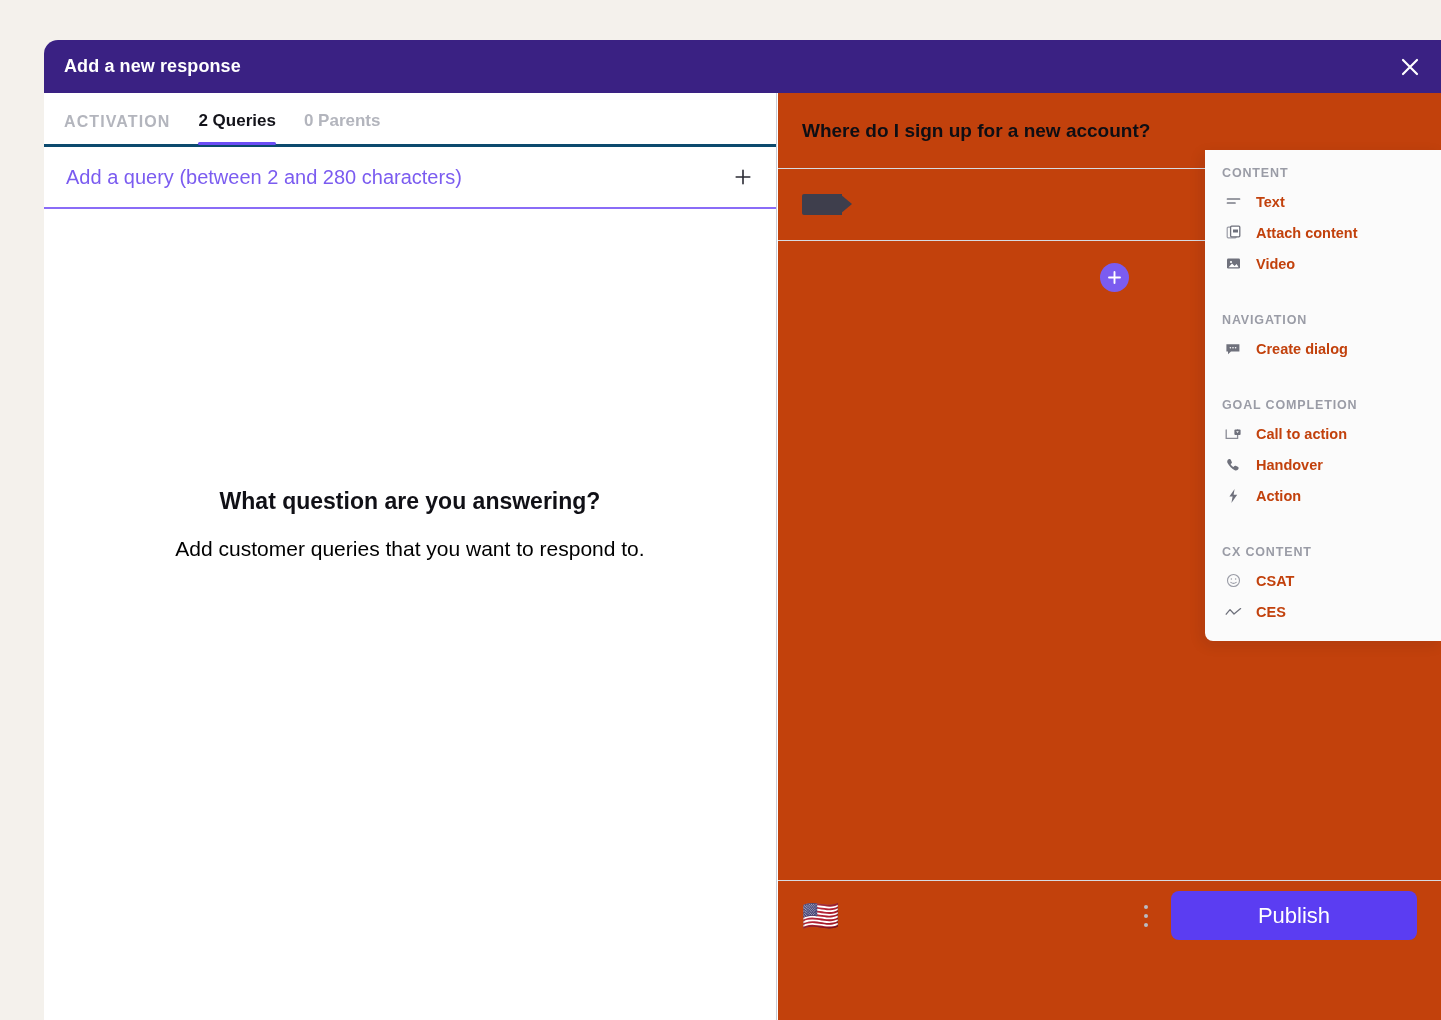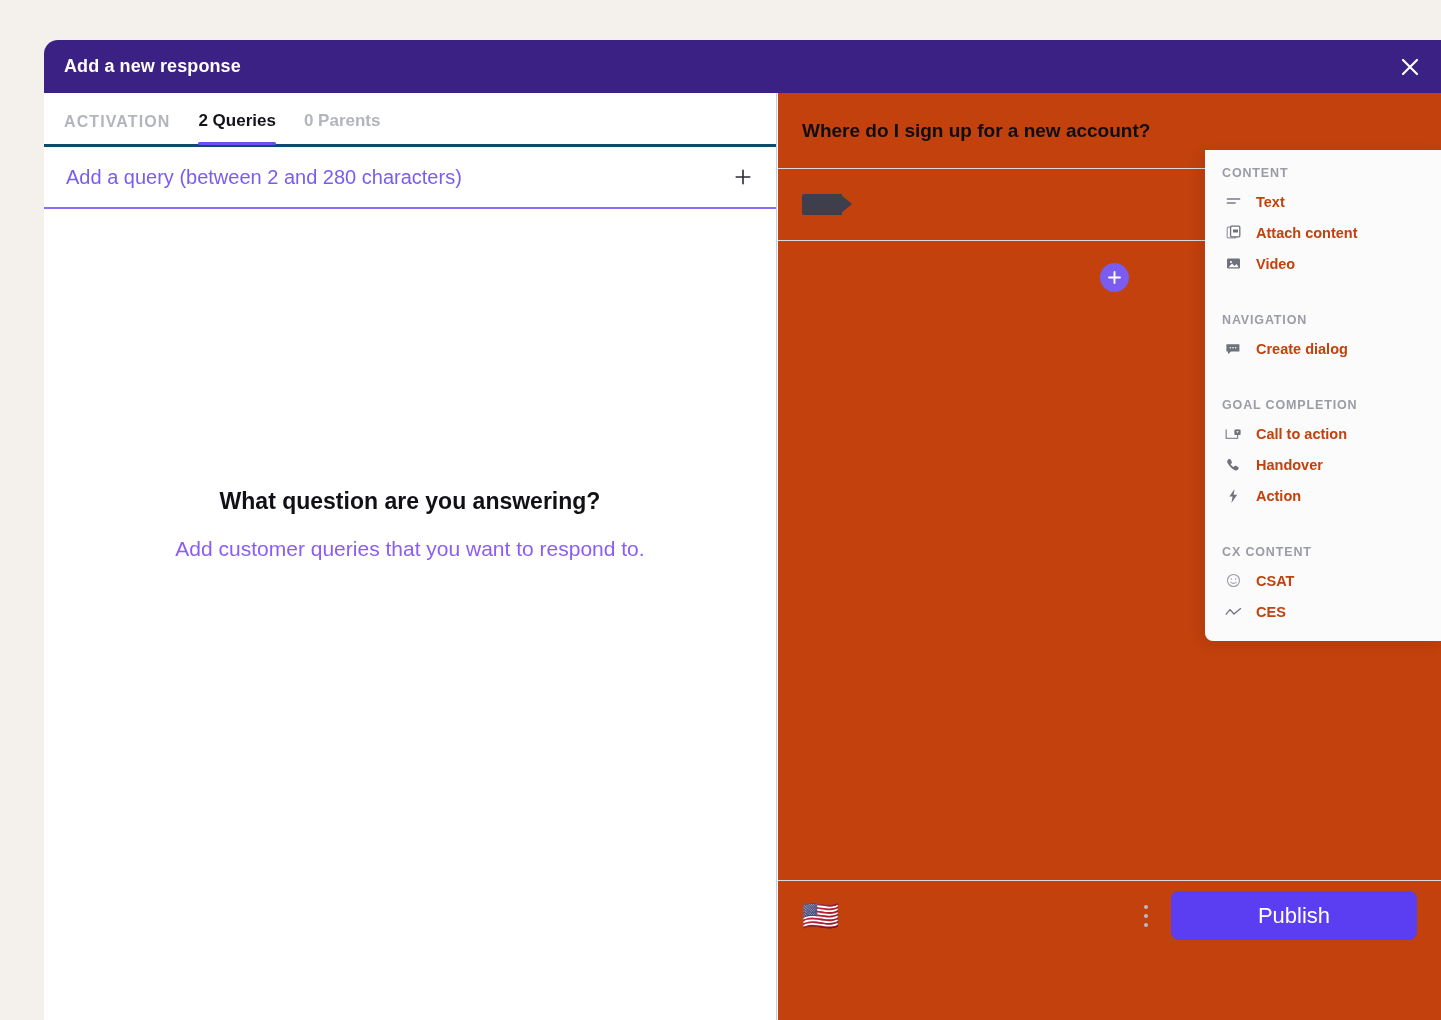--- a/index.html
+++ b/index.html
@@ -139,21 +139,21 @@
     padding: 0 40px;
   }
   #empty-title {
     font-size: 23px;
     font-weight: bold;
     color: #101016;
     margin: 0 0 22px 0;
   }
   #empty-sub {
     font-size: 21px;
-    color: #8b5cf6;
+    color: #000000;
     margin: 0;
   }
 
   
   #right-panel {
     position: absolute;
     left: 734px; top: 0;
     width: 663px;
     height: 927px;
     background: #c2410c;

